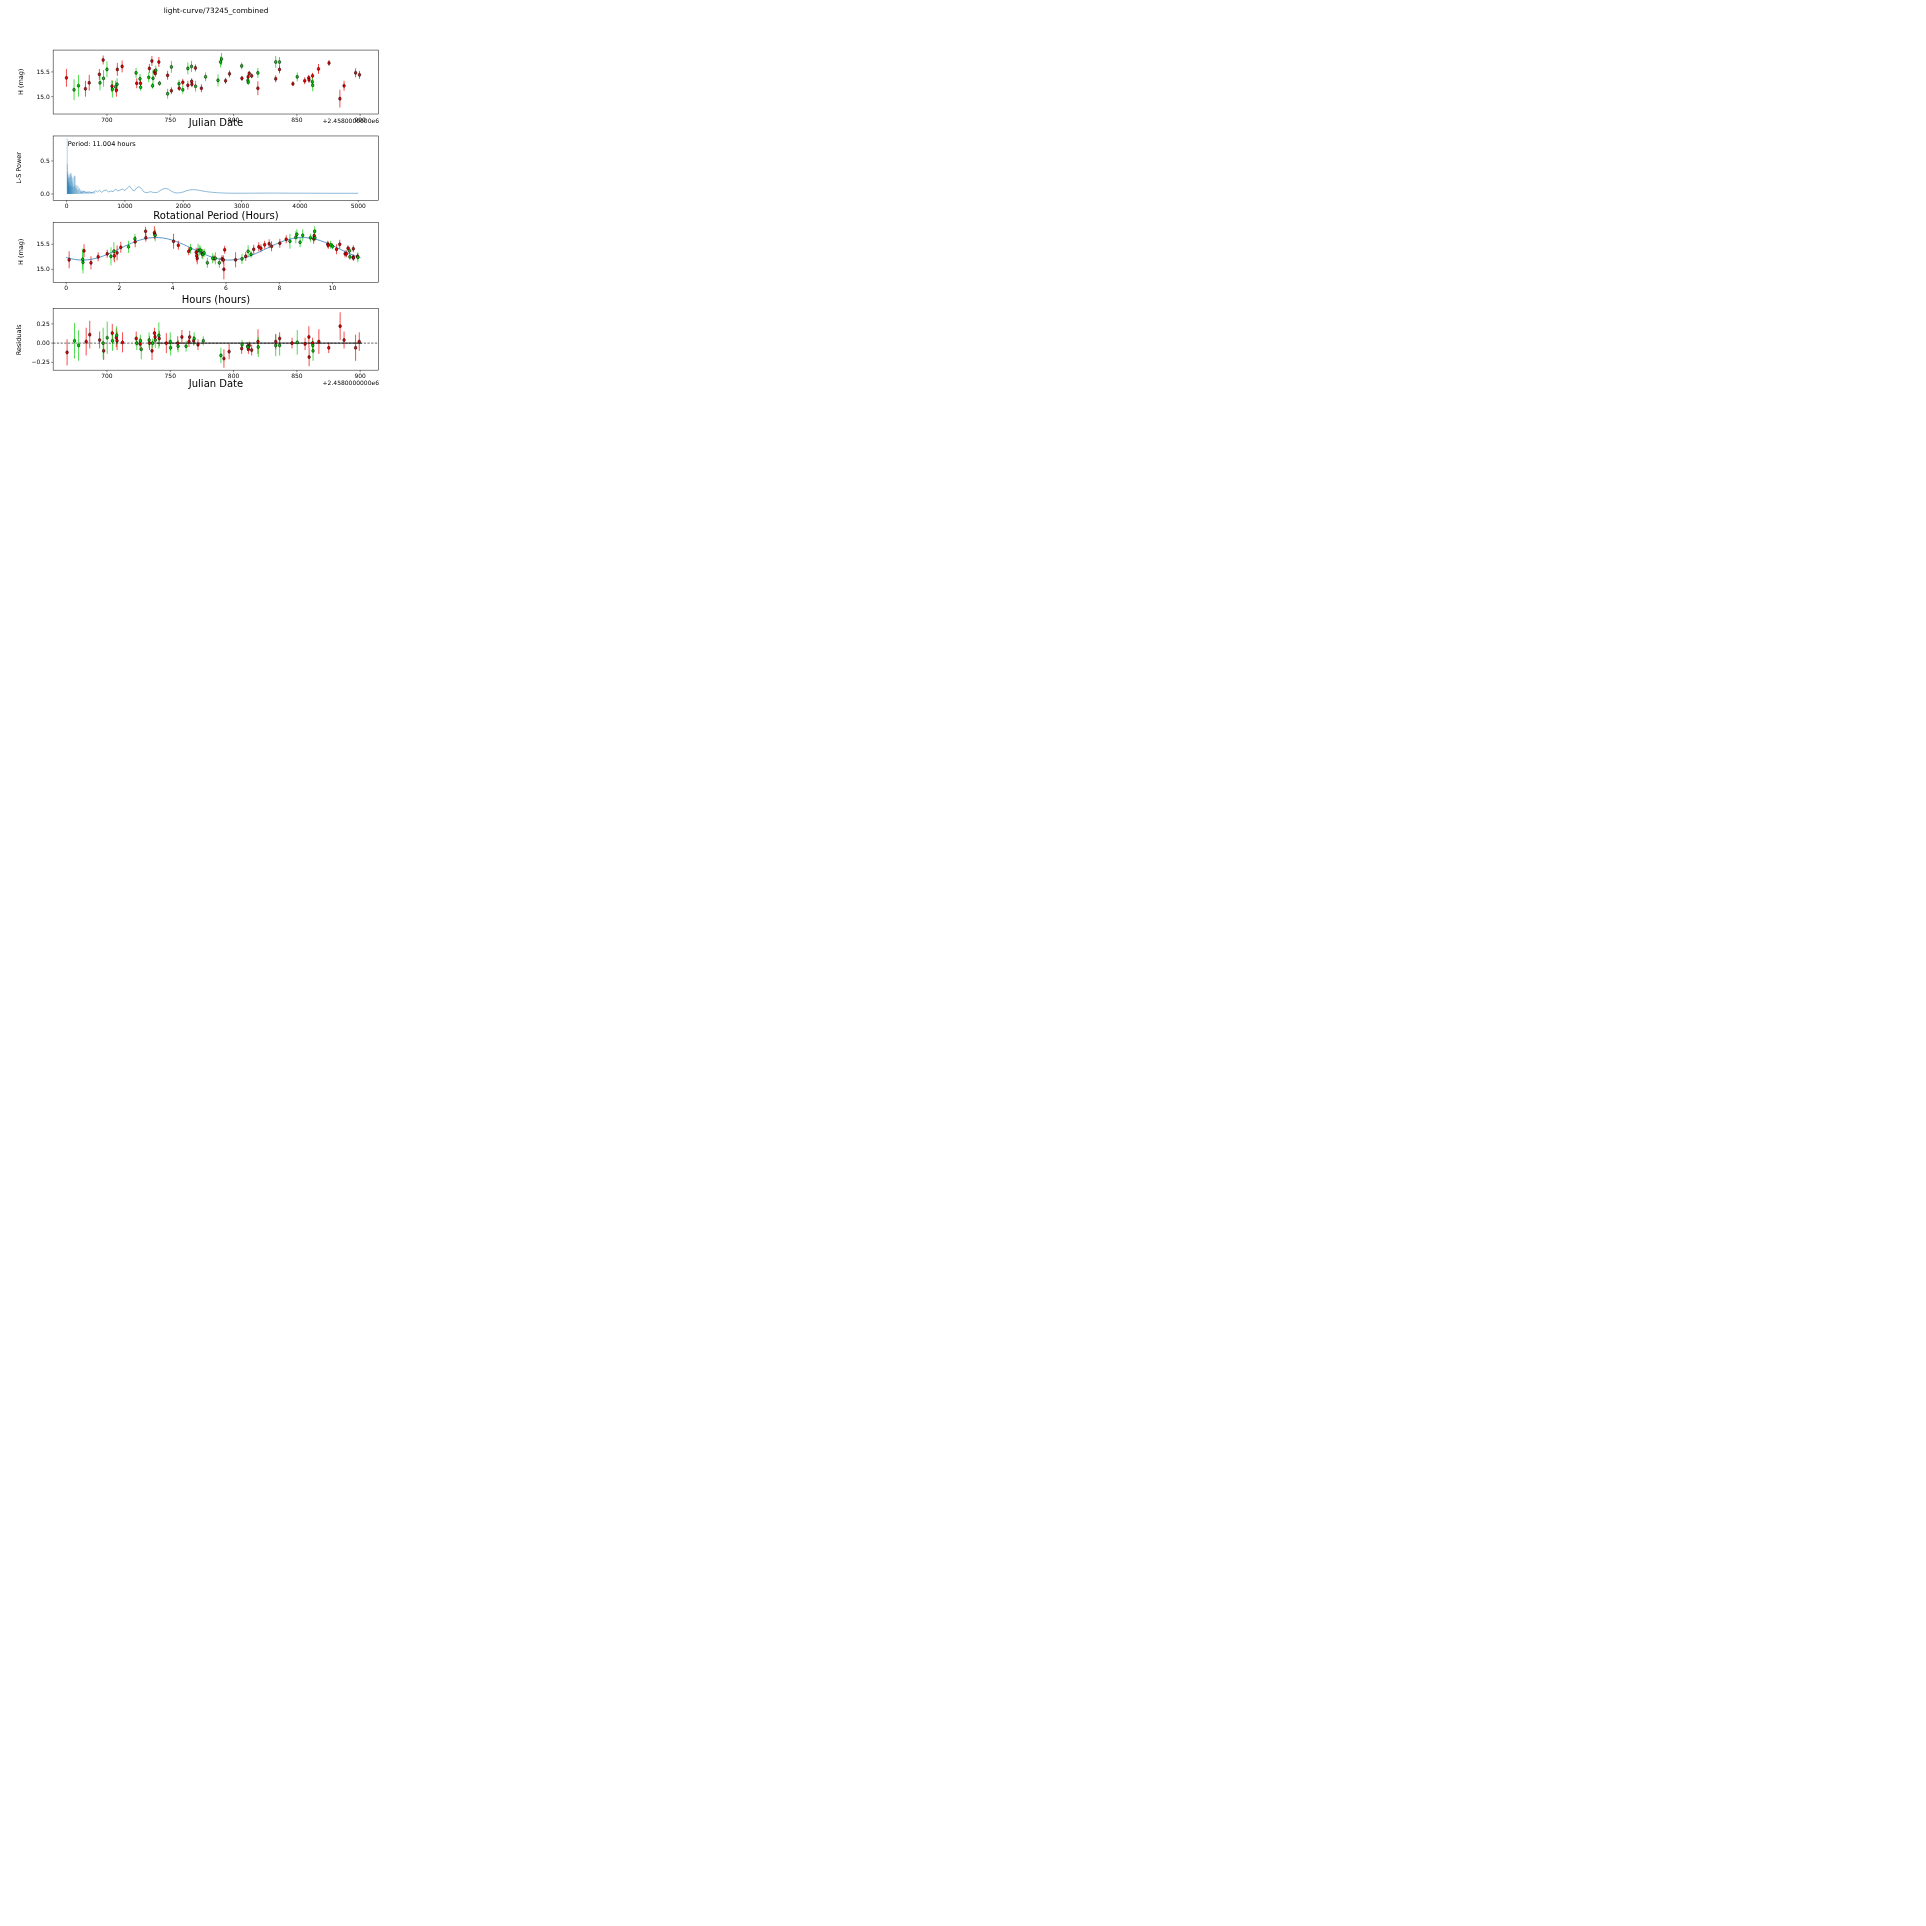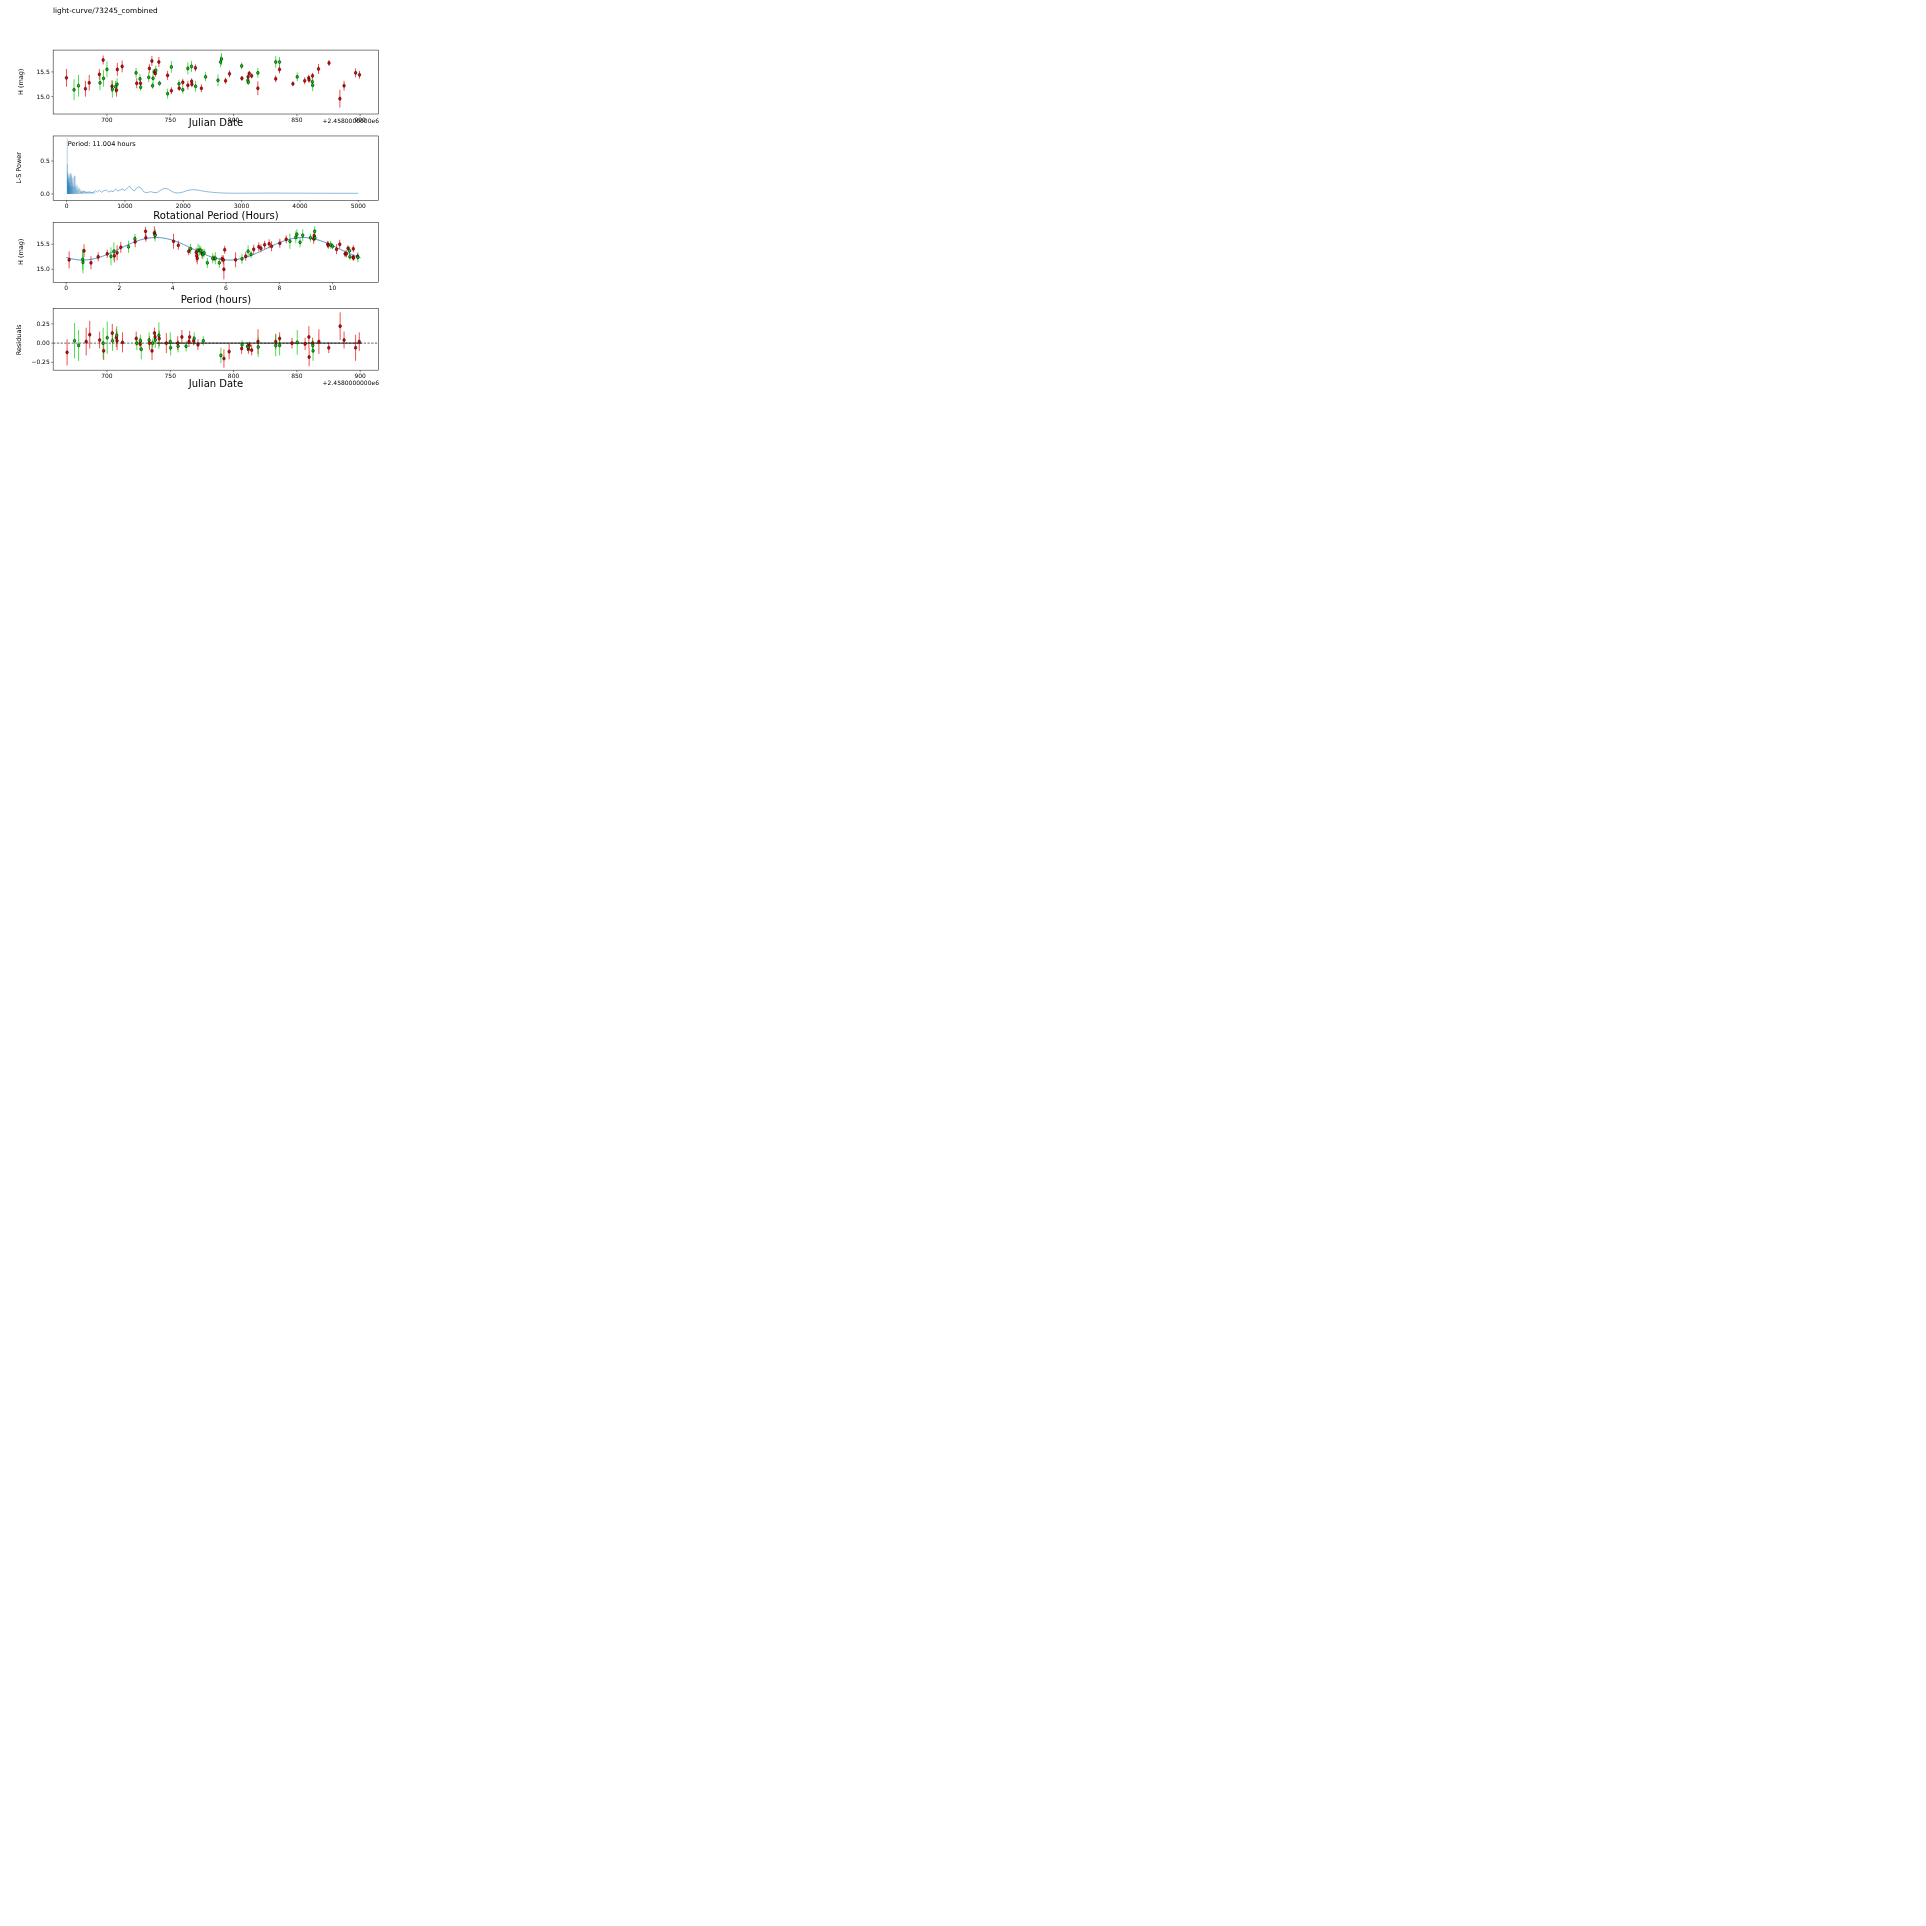--- a/index.html
+++ b/index.html
@@ -7,21 +7,21 @@
     position:relative;
     width:416px;height:416px;
     background:#ffffff;
     font-family:"DejaVu Sans", sans-serif;
     color:#000;
     overflow:hidden;
   }
   .figure svg{position:absolute;left:0;top:0;}
   .fig-title{
     position:absolute;left:53px;width:326px;top:6.2px;
-    font-size:7.3px;color:#000;
+    text-align:center;font-size:7.3px;color:#000;
   }
   .xlab{position:absolute;left:53px;width:326px;text-align:center;font-size:10px;}
   .xoff{position:absolute;left:53px;width:326px;text-align:right;font-size:6px;}
   .ylab{
     position:absolute;width:77px;height:7.7px;text-align:center;font-size:6.5px;
     transform:rotate(-90deg);
   }
   .t-p1x{top:117px;} .t-p1o{top:117px;}
   .t-p2x{top:210px;} .t-p3x{top:294px;}
   .t-p4x{top:378px;} .t-p4o{top:379px;}
@@ -680,20 +680,20 @@
       </g>
     </svg>
 
   <div class="xlab t-p1x">Julian Date</div>
   <div class="xoff t-p1o">+2.4580000000e6</div>
   <div class="ylab y-p1">H (mag)</div>
 
   <div class="xlab t-p2x">Rotational Period (Hours)</div>
   <div class="ylab y-p2">L-S Power</div>
 
-  <div class="xlab t-p3x">Period (hours)</div>
+  <div class="xlab t-p3x">Hours (hours)</div>
   <div class="ylab y-p3">H (mag)</div>
 
   <div class="xlab t-p4x">Julian Date</div>
   <div class="xoff t-p4o">+2.4580000000e6</div>
   <div class="ylab y-p4">Residuals</div>
 </div>
 
 
 </body></html>

